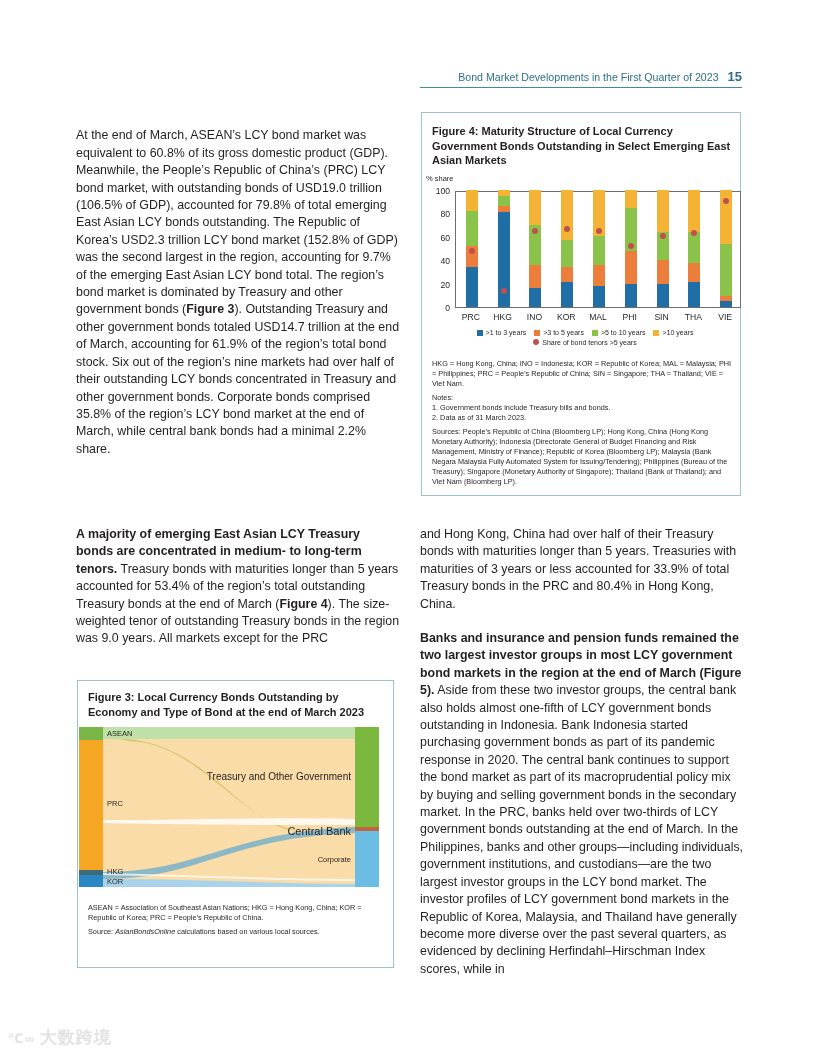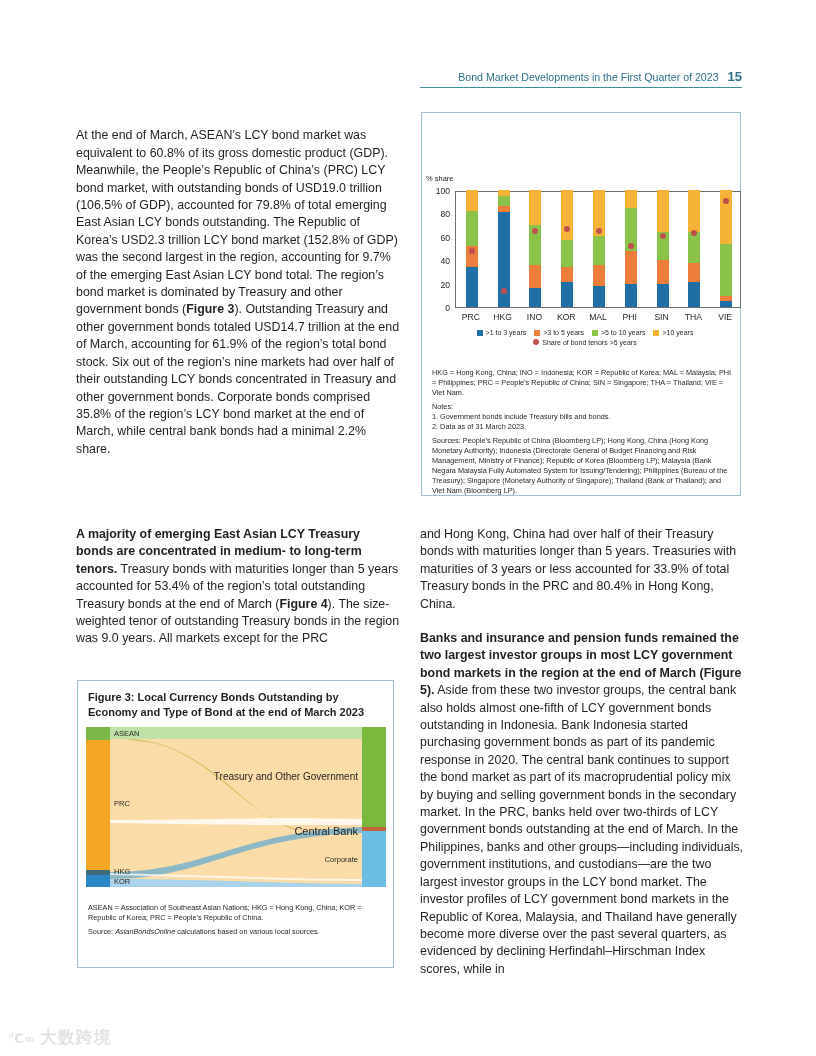--- a/index.html
+++ b/index.html
@@ -31,21 +31,21 @@
   .chart4 .seg { position: absolute; left: 0; width: 100%; }
   .chart4 .dot { position: absolute; width: 6px; height: 6px; border-radius: 50%; background: #c0504d; margin-left: -3px; margin-bottom: -3px; }
   .chart4 .xlabels { position: absolute; left: 29px; top: 138px; width: 286px; height: 12px; }
   .chart4 .xlabel { position: absolute; font-size: 8.6px; transform: translateX(-50%); color: #231f20; }
   .chart4 .legend { position: absolute; left: 0; top: 155px; width: 318px; font-size: 7px; text-align: center; color: #231f20; }
   .legend-item { display: inline-flex; align-items: center; gap: 3px; margin: 0 4px; }
   .legend-swatch { display: inline-block; width: 6px; height: 6px; }
   .legend-dot { display: inline-block; width: 6px; height: 6px; border-radius: 50%; }
 
   
-  .sankey { position: absolute; left: 8px; top: 46px; width: 300px; height: 160px; background: #f6f6f4; }
+  .sankey { position: absolute; left: 1px; top: 46px; width: 300px; height: 160px; background: #f6f6f4; }
 
   .watermark { position: absolute; left: 8px; top: 1026px; font-size: 17px; color: #e2e2e2; font-weight: bold; letter-spacing: 1px; }
 </style>
 </head>
 <body>
 
 <div class="running-header">
   <span class="rh-title">Bond Market Developments in the First Quarter of 2023</span>
   <span class="rh-page">15</span>
 </div>
@@ -67,20 +67,21 @@
   <p>and Hong Kong, China had over half of their Treasury bonds with maturities longer than 5 years. Treasuries with maturities of 3 years or less accounted for 33.9% of total Treasury bonds in the PRC and 80.4% in Hong Kong, China.</p>
 </div>
 
 <div class="col" style="left:420px; top:630px; width:324px;">
   <p>
     <span class="lead">Banks and insurance and pension funds remained the two largest investor groups in most LCY government bond markets in the region at the end of March (</span><b>Figure 5</b><span class="lead">).</span><span> Aside from these two investor groups, the central bank also holds almost one-fifth of LCY government bonds outstanding in Indonesia. Bank Indonesia started purchasing government bonds as part of its pandemic response in 2020. The central bank continues to support the bond market as part of its macroprudential policy mix by buying and selling government bonds in the secondary market. In the PRC, banks held over two-thirds of LCY government bonds outstanding at the end of March. In the Philippines, banks and other groups—including individuals, government institutions, and custodians—are the two largest investor groups in the LCY bond market. The investor profiles of LCY government bond markets in the Republic of Korea, Malaysia, and Thailand have generally become more diverse over the past several quarters, as evidenced by declining Herfindahl–Hirschman Index scores, while in</span>
   </p>
 </div>
 
 <div class="fig-box" style="left:421px; top:112px; width:320px; height:384px;">
+  <div class="fig-title" style="position:absolute; left:10px; top:11px; width:300px;">Figure 4: Maturity Structure of Local Currency Government Bonds Outstanding in Select Emerging East Asian Markets</div>
 
   <div class="chart4" id="chart4">
     <div class="ylabel">% share</div>
     <div id="yticks">
         <div class="ytick" style="top: 134px;">0</div>
         <div class="ytick" style="top: 110.6px;">20</div>
         <div class="ytick" style="top: 87.2px;">40</div>
         <div class="ytick" style="top: 63.8px;">60</div>
         <div class="ytick" style="top: 40.4px;">80</div>
         <div class="ytick" style="top: 17px;">100</div>
@@ -175,21 +176,21 @@
             <span class="legend-swatch" style="background: rgb(245, 179, 53);"></span>
             <span>&gt;10 years</span>
           </span></div>
         <div style="margin-top: 2px;"><span class="legend-item">
             <span class="legend-dot" style="background: rgb(192, 80, 77);"></span>
             <span>Share of bond tenors &gt;5 years</span>
           </span></div>
       </div>
   </div>
 
-  <div class="fig-notes" style="position:absolute; left:10px; top:246px; width:302px;margin-top:9px;">
+  <div class="fig-notes" style="position:absolute; left:10px; top:246px; width:302px;">
     <p>HKG = Hong Kong, China; INO = Indonesia; KOR = Republic of Korea; MAL = Malaysia; PHI = Philippines; PRC = People’s Republic of China; SIN = Singapore; THA = Thailand; VIE = Viet Nam.</p>
     <p style="margin-bottom:0">Notes:</p>
     <p style="margin-bottom:0">1.  Government bonds include Treasury bills and bonds.</p>
     <p>2.  Data as of 31 March 2023.</p>
     <p>Sources: People’s Republic of China (Bloomberg LP); Hong Kong, China (Hong Kong Monetary Authority); Indonesia (Directorate General of Budget Financing and Risk Management, Ministry of Finance); Republic of Korea (Bloomberg LP); Malaysia (Bank Negara Malaysia Fully Automated System for Issuing/Tendering); Philippines (Bureau of the Treasury); Singapore (Monetary Authority of Singapore); Thailand (Bank of Thailand); and Viet Nam (Bloomberg LP).</p>
   </div>
 </div>
 
 <div class="fig-box" style="left:77px; top:680px; width:317px; height:288px;">
   <div class="fig-title" style="position:absolute; left:10px; top:9px; width:300px;">Figure 3: Local Currency Bonds Outstanding by Economy and Type of Bond at the end of March 2023</div>

